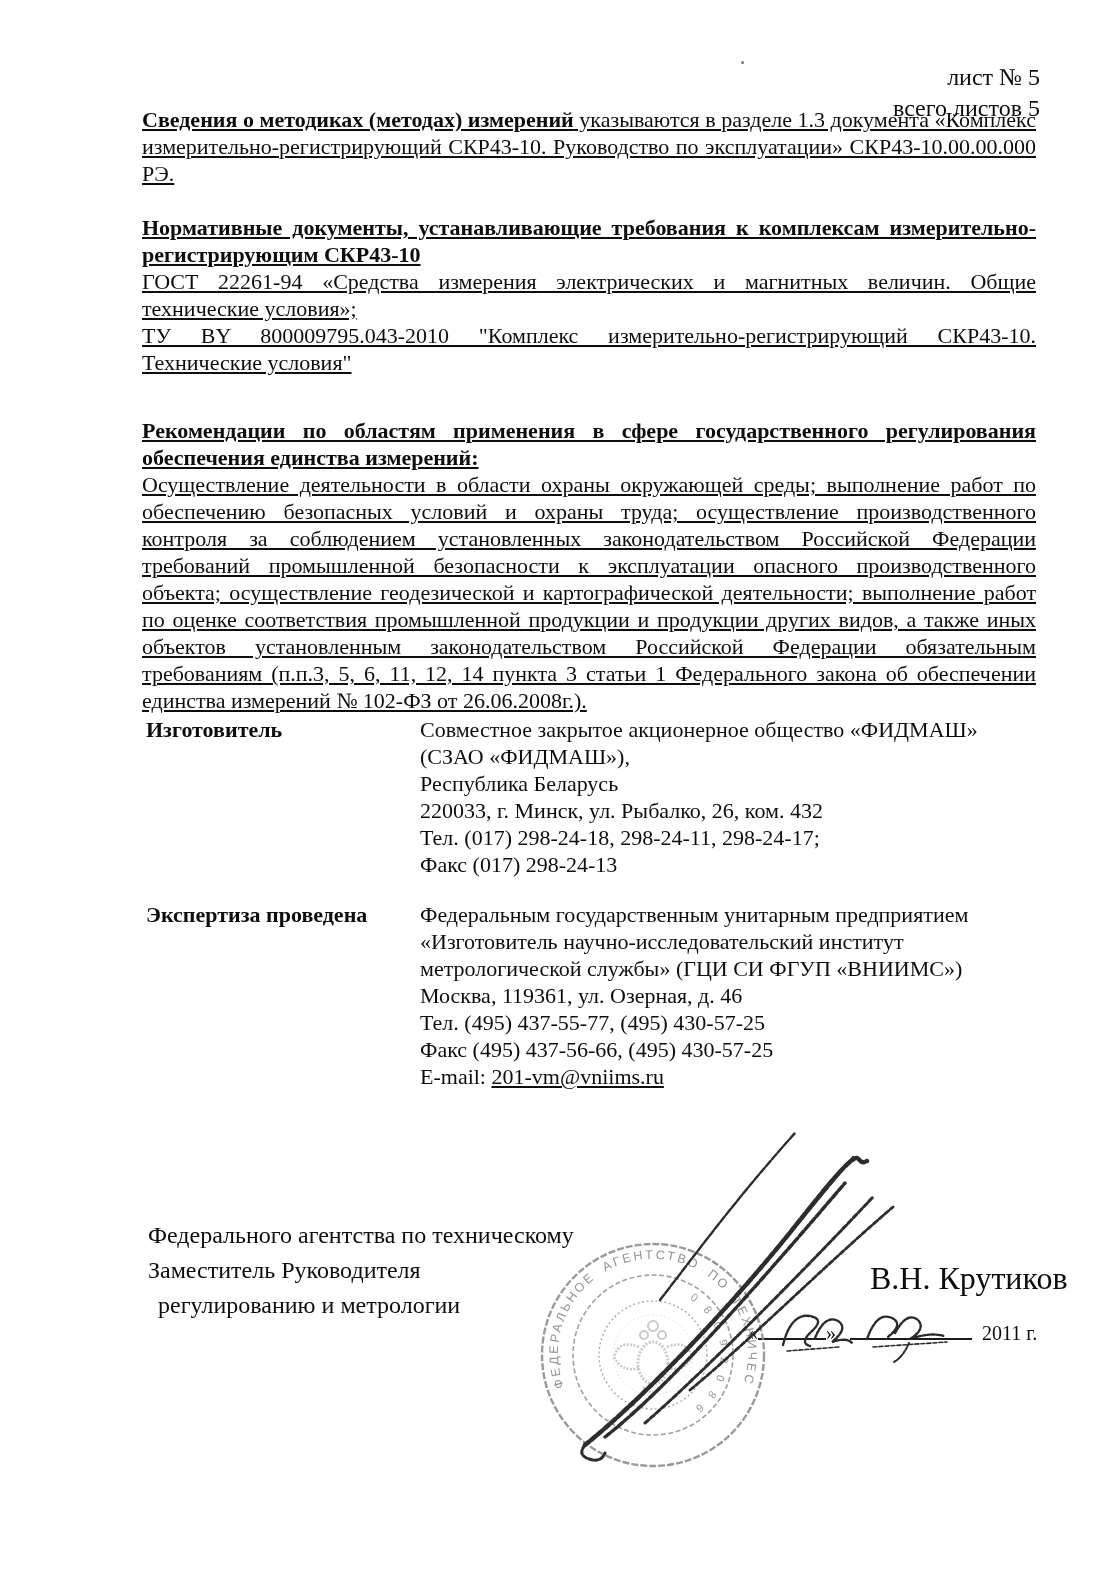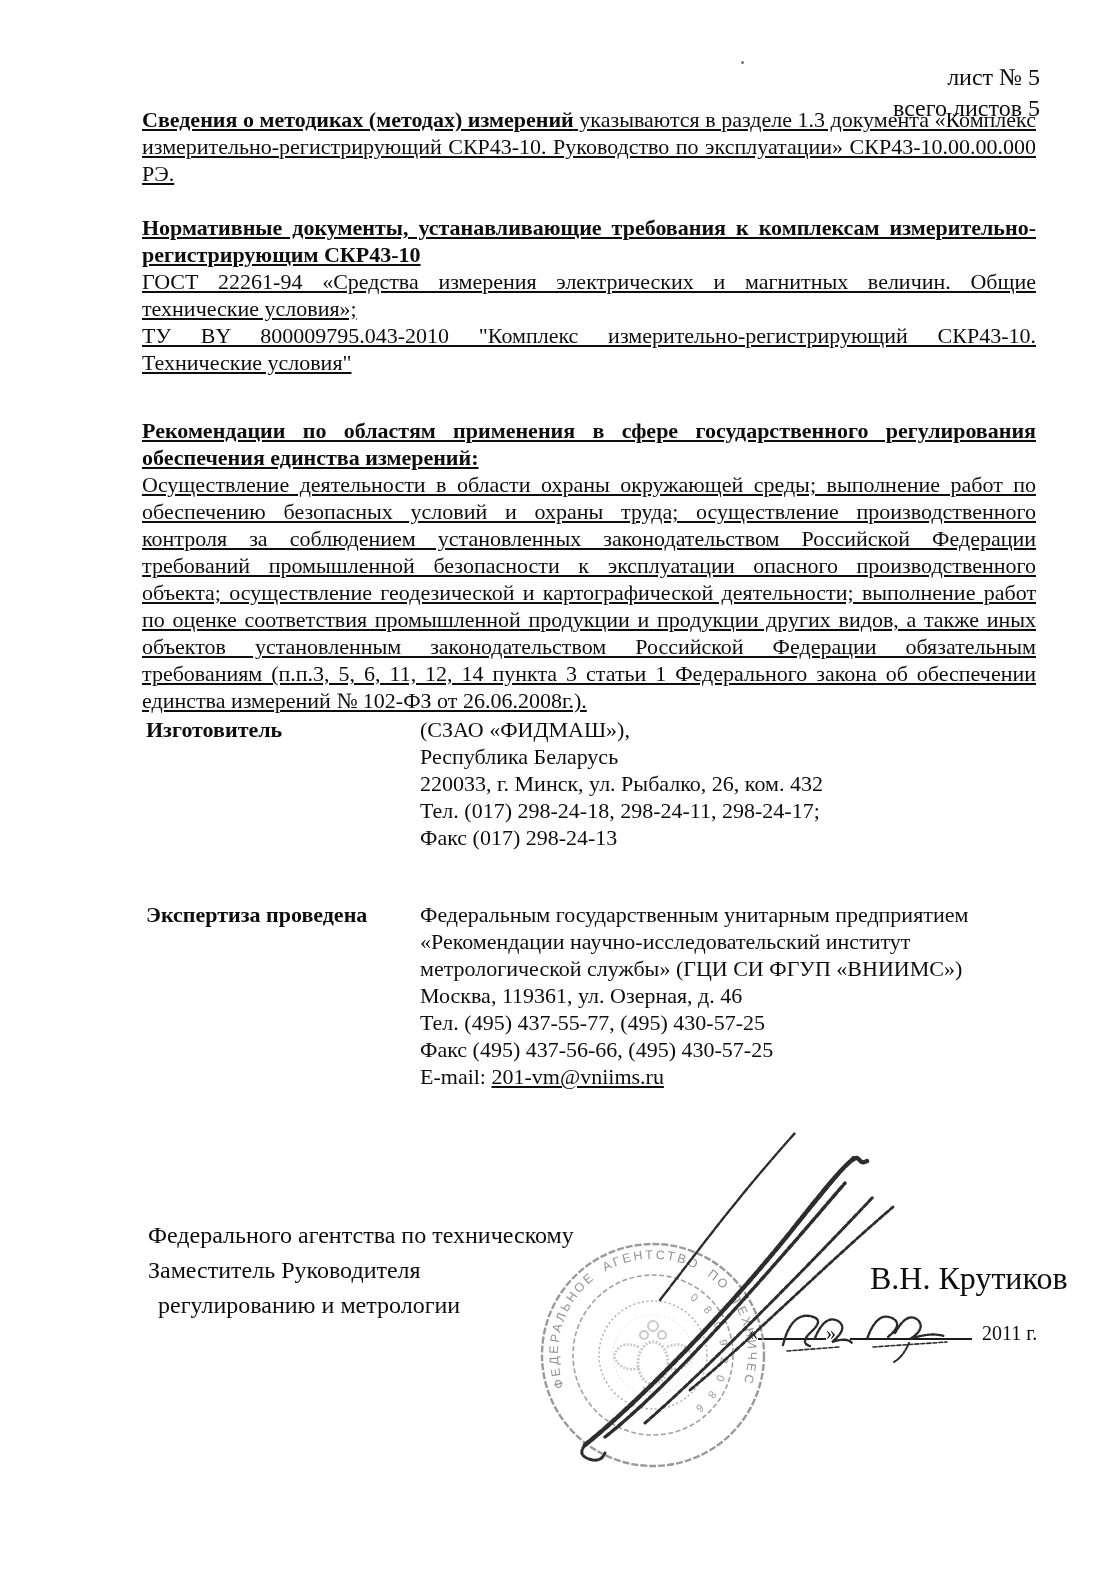--- a/index.html
+++ b/index.html
@@ -100,33 +100,34 @@
 </div>
 
 <div class="abs main-col" style="top:398px;margin-top:19px;">
   <p class="para bold">Рекомендации по областям применения в сфере государственного регулирования обеспечения единства измерений:</p>
   <p class="para">Осуществление деятельности в области охраны окружающей среды; выполнение работ по обеспечению безопасных условий и охраны труда; осуществление производственного контроля за соблюдением установленных законодательством Российской Федерации требований промышленной безопасности к эксплуатации опасного производственного объекта; осуществление геодезической и картографической деятельности; выполнение работ по оценке соответствия промышленной продукции и продукции других видов, а также иных объектов установленным законодательством Российской Федерации обязательным требованиям (п.п.3, 5, 6, 11, 12, 14 пункта 3 статьи 1 Федерального закона об обеспечении единства измерений № 102-ФЗ от 26.06.2008г.).</p>
 </div>
 
 <div class="abs two-col" style="top:716px; height:168px;">
   <div class="col-label">Изготовитель</div>
   <div class="col-value">
+    <div class="vline">Совместное закрытое акционерное общество «ФИДМАШ»</div>
     <div class="vline">(СЗАО «ФИДМАШ»),</div>
     <div class="vline">Республика Беларусь</div>
     <div class="vline">220033, г. Минск, ул. Рыбалко, 26, ком. 432</div>
     <div class="vline">Тел. (017) 298-24-18, 298-24-11, 298-24-17;</div>
     <div class="vline">Факс (017) 298-24-13</div>
   </div>
 </div>
 
 <div class="abs two-col" style="top:901px; height:196px;">
   <div class="col-label">Экспертиза проведена</div>
   <div class="col-value">
     <div class="vline">Федеральным государственным унитарным предприятием</div>
-    <div class="vline">«Рекомендации научно-исследовательский институт</div>
+    <div class="vline">«Изготовитель научно-исследовательский институт</div>
     <div class="vline">метрологической службы» (ГЦИ СИ ФГУП «ВНИИМС»)</div>
     <div class="vline">Москва, 119361, ул. Озерная, д. 46</div>
     <div class="vline">Тел. (495) 437-55-77, (495) 430-57-25</div>
     <div class="vline">Факс (495) 437-56-66, (495) 430-57-25</div>
     <div class="vline"><span>E-mail: </span><span class="email-link">201-vm@vniims.ru</span></div>
   </div>
 </div>
 
 <div class="abs sig-block">
   <div>Федерального агентства по техническому</div>

